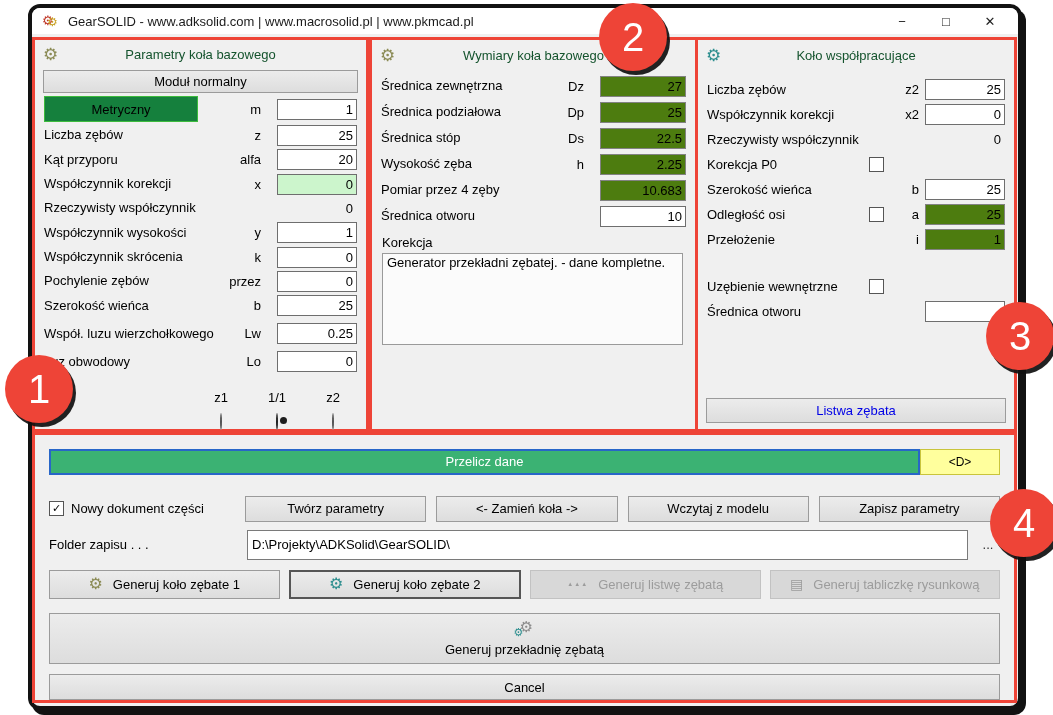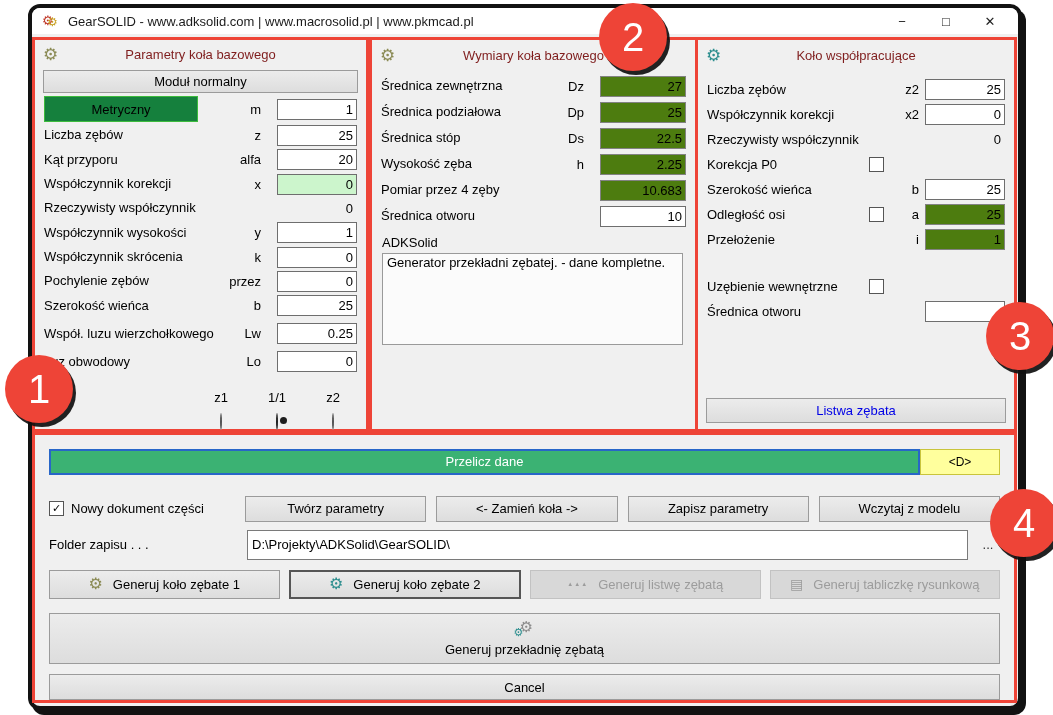--- a/index.html
+++ b/index.html
@@ -33,21 +33,21 @@
         font-size:40px;box-shadow:3px 4px 0 rgba(15,15,15,.92);z-index:10}
   #c1{left:5px;top:355px}
   #c2{left:599px;top:3px}
   #c3{left:986px;top:302px}
   #c4{left:990px;top:489px}
 
   
   .phead{display:flex;align-items:center;height:24px;padding:3px 8px 0}
   .phead .gear{width:24px;font-size:17px;line-height:17px;color:#8b8b55}
   .phead .gear.teal{color:#2e8f8f}
-  .phead .ptitle{flex:1;text-align:center;color:#7f1d1d}
+  .phead .ptitle{flex:1;text-align:center;color:#14532d}
   .phead .spacer{width:24px}
 
   
   .prow{display:flex;align-items:center;height:26px;padding:0 9px}
   .lbl{flex:1;line-height:14px}
   .sym{width:34px;text-align:right;margin-right:16px}
   input.val{width:72px;height:19px;border:1px solid #6e6e6e;background:#fff;
             text-align:right;font:13px "Liberation Sans",sans-serif;padding:0 3px}
   input.ro{background:#4d7c0f;border-color:#828282}
   input.greenbg{background:#ccf5cc}
@@ -244,21 +244,21 @@
     <span class="lbl">Pomiar przez  4 zęby</span>
     <span class="sym"></span>
     <input class="val val2 ro" readonly="" value="10.683" style="">
   </div>
   <div class="prow p2row">
     <span class="lbl">Średnica otworu</span>
     <span class="sym"></span>
     <input class="val val2" value="10" style="">
   </div>
 
-  <div class="comlabel">ADKSolid</div>
+  <div class="comlabel">Korekcja</div>
   <textarea class="comment" style="">Generator przekładni zębatej. - dane kompletne.</textarea>
 </div>
 
 <div class="redpanel" id="p3">
   <div class="phead">
     <span class="gear teal">⚙</span>
     <span class="ptitle">Koło współpracujące</span>
     <span class="spacer"></span>
   </div>
 
@@ -335,22 +335,22 @@
 
   <div class="r2">
     <span class="cklabel">
       <span class="cb">
           <span>✓</span>
         </span>
       <span>Nowy dokument części</span>
     </span>
     <div class="btn b4">Twórz parametry</div>
     <div class="btn b4">&lt;- Zamień koła -&gt;</div>
+    <div class="btn b4">Wczytaj z modelu</div>
     <div class="btn b4">Zapisz parametry</div>
-    <div class="btn b4">Wczytaj z modelu</div>
   </div>
 
   <div class="r3">
     <span class="flabel">Folder zapisu . . .</span>
     <input class="folder" value="D:\Projekty\ADKSolid\GearSOLID\" style="">
     <span class="dots">...</span>
   </div>
 
   <div class="r4">
     <div class="btn gbtn">

